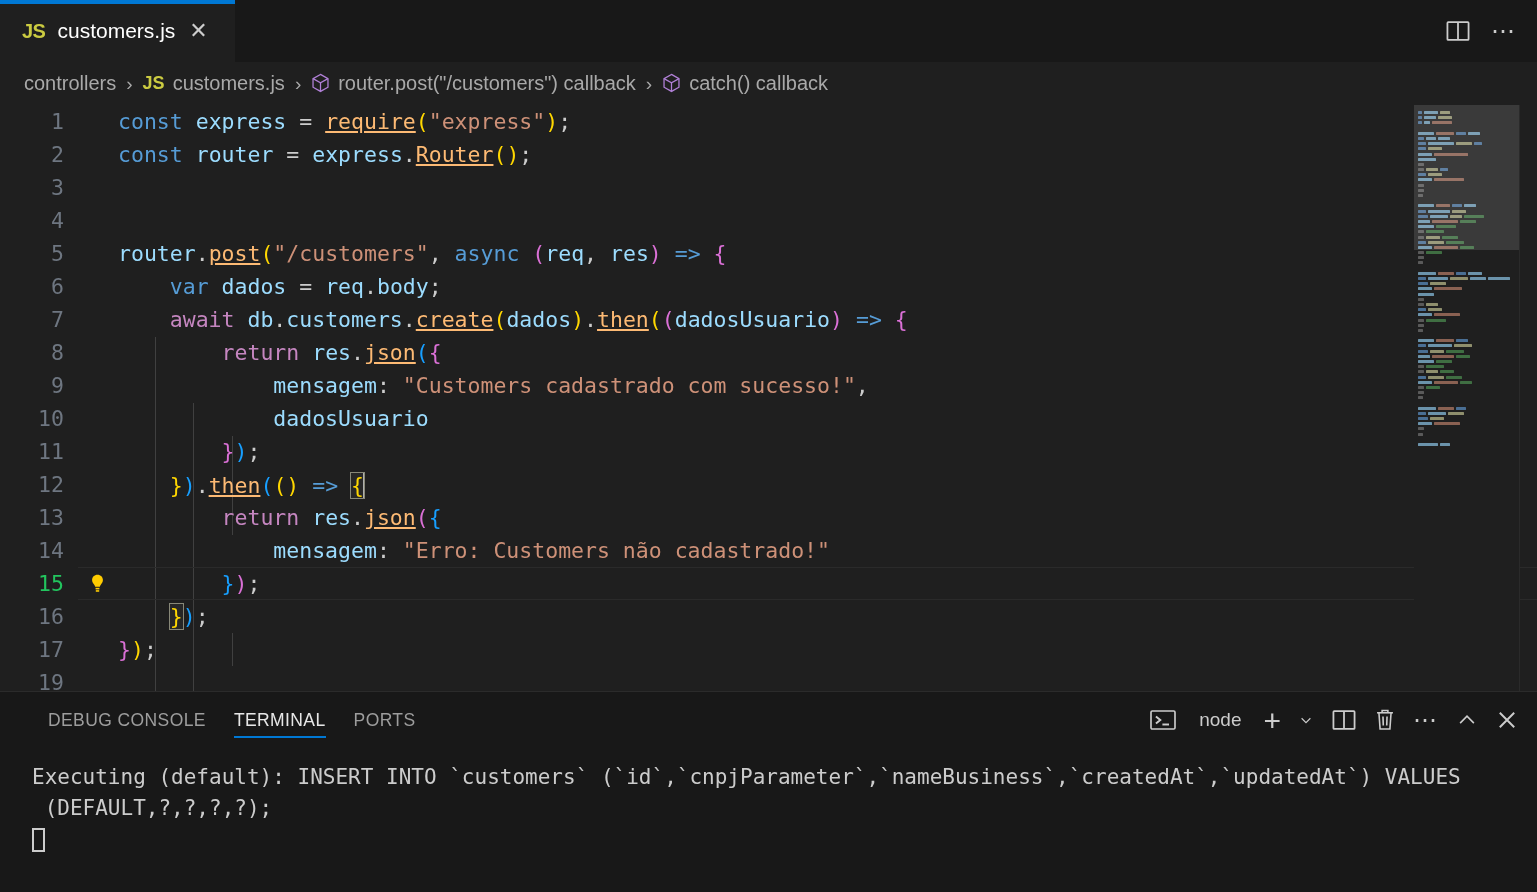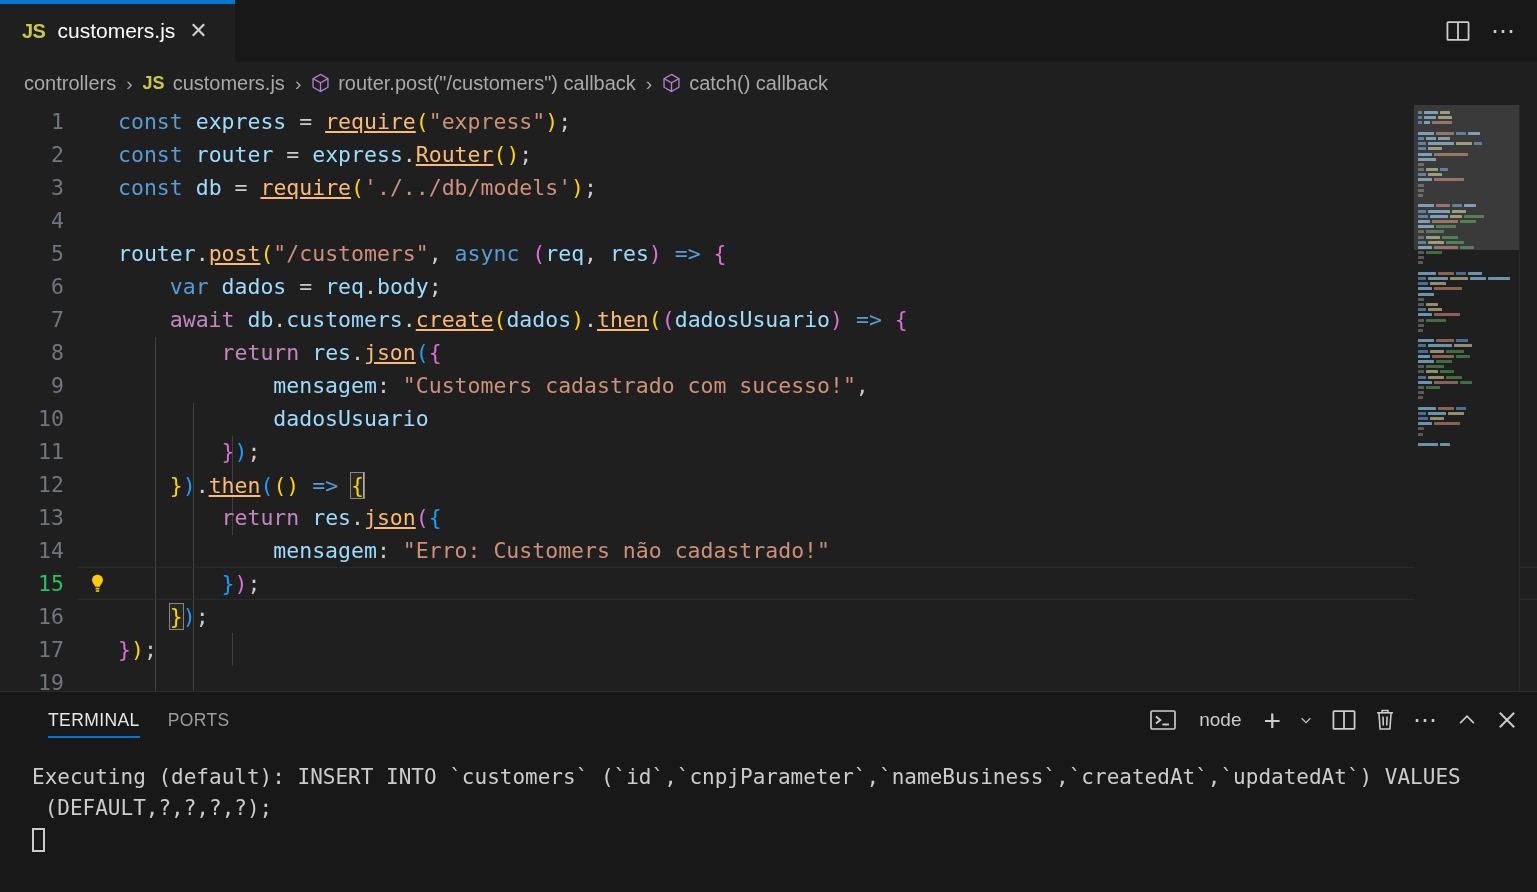--- a/index.html
+++ b/index.html
@@ -159,21 +159,21 @@
 
       <div class="line">
         <span class="lineno">1</span><span class="glyph"></span><span class="code"><span class="kw">const</span> <span class="var">express</span> <span class="pn">=</span> <span class="fn">require</span><span class="b1">(</span><span class="str">"express"</span><span class="b1">)</span><span class="pn">;</span></span>
       </div>
 
       <div class="line">
         <span class="lineno">2</span><span class="glyph"></span><span class="code"><span class="kw">const</span> <span class="var">router</span> <span class="pn">=</span> <span class="var">express</span><span class="pn">.</span><span class="fn">Router</span><span class="b1">()</span><span class="pn">;</span></span>
       </div>
 
       <div class="line">
-        <span class="lineno">3</span><span class="glyph"></span><span class="code"><span class="kw">const</span> <span class="var">db</span> <span class="pn">=</span> <span class="fn">require</span><span class="b1">(</span><span class="str">'./../db/models'</span><span class="b1">)</span><span class="pn">;</span></span>
+        <span class="lineno">3</span><span class="glyph"></span>
       </div>
 
       <div class="line">
         <span class="lineno">4</span><span class="glyph"></span><span class="code"></span>
       </div>
 
       <div class="line">
         <span class="lineno">5</span><span class="glyph"></span><span class="code"><span class="var">router</span><span class="pn">.</span><span class="fn">post</span><span class="b1">(</span><span class="str">"/customers"</span><span class="pn">,</span> <span class="kw">async</span> <span class="b2">(</span><span class="var">req</span><span class="pn">,</span> <span class="var">res</span><span class="b2">)</span> <span class="arrow">=&gt;</span> <span class="b2">{</span></span>
       </div>
 
@@ -499,20 +499,23 @@
       </div>
       <div class="mm-divider"></div>
       <div class="vscroll">
         <div class="vscroll-thumb"></div>
       </div>
     </div>
   </div>
 
   <div class="panel">
     <div class="panel-tabs">
+      <div class="ptab">
+          <span>DEBUG CONSOLE</span>
+        </div>
       <div class="ptab active">
           <span>TERMINAL</span>
         </div>
       <div class="ptab">
           <span>PORTS</span>
         </div>
 
       <div class="panel-actions">
         <span class="pa">
           <svg width="28" height="24" viewBox="0 0 18 16" fill="none" stroke="#cccccc" stroke-width="1.1">

